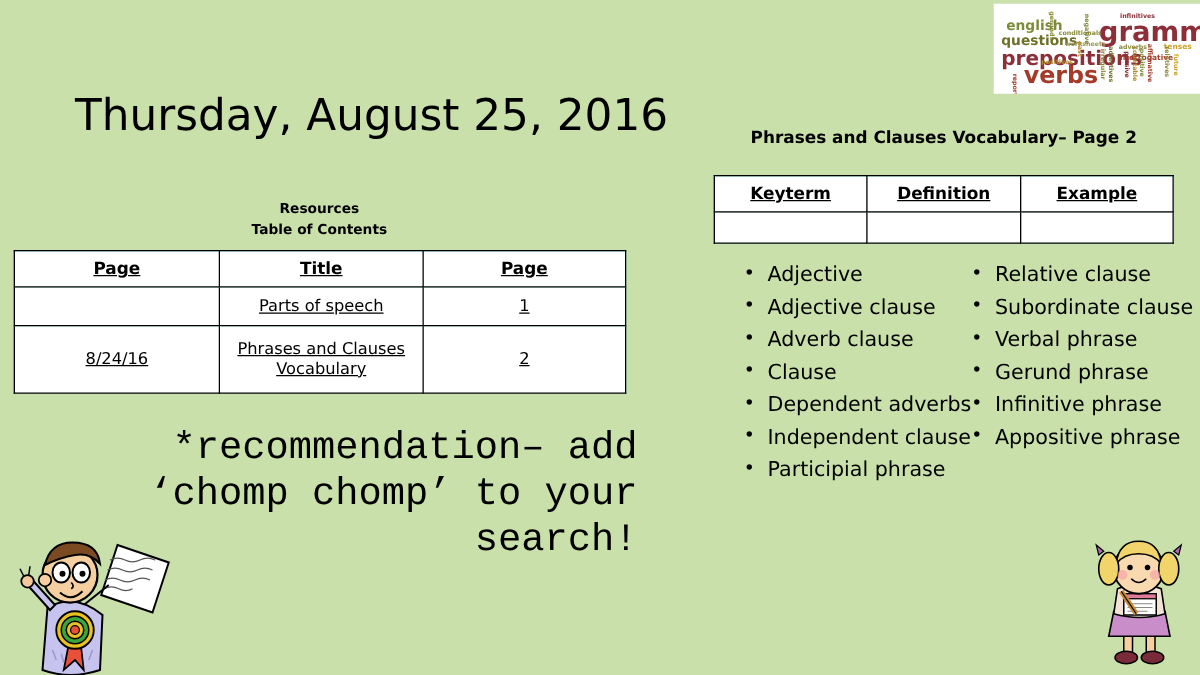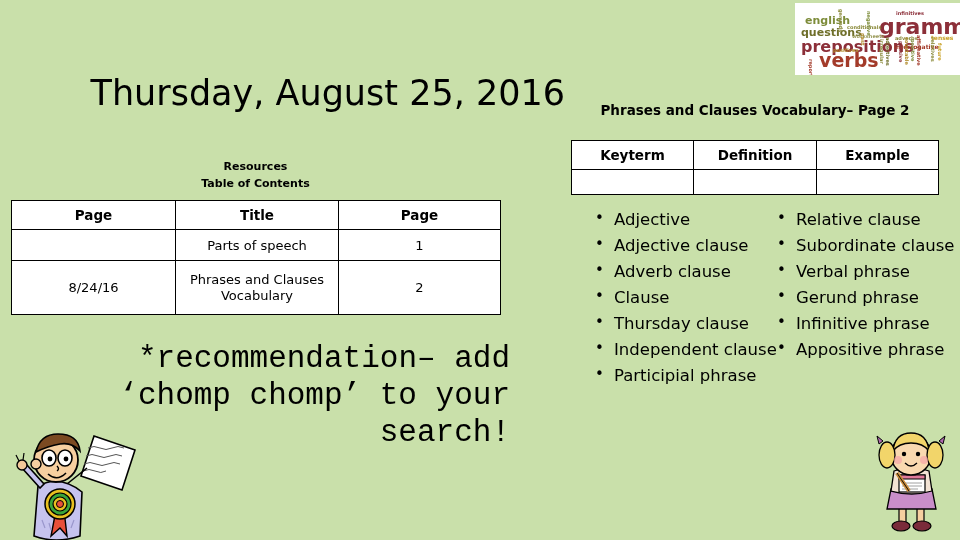--- a/index.html
+++ b/index.html
@@ -42,21 +42,21 @@
   .wc-rot {
     transform-origin: left top;
   }
 
   
   .title {
     position: absolute;
     left: 60px;
     top: 71px;
     width: 505px;
-    text-align: right;
+    text-align: left;
     font-size: 35px;
     line-height: 44px;
     font-weight: 400;
     letter-spacing: 0px;
     color: #000;
     font-family: "DejaVu Sans", sans-serif;
   }
 
   
   .right-heading {
@@ -84,20 +84,21 @@
     color: #000;
     font-family: "DejaVu Sans", sans-serif;
   }
 
   
   table.grid {
     position: absolute;
     border-collapse: collapse;
     background: #14b8a6;
     table-layout: fixed;
+    text-decoration: underline;
   }
   table.grid td, table.grid th {
     border: 1.6px solid #000;
     padding: 0;
     text-align: center;
     vertical-align: middle;
     font-family: "DejaVu Sans", sans-serif;
     color: #000;
     background: #ffffff;
   }
@@ -293,21 +294,21 @@
         <td></td>
       </tr>
     </tbody>
   </table>
 
   <ul class="bullets" id="bullets-left">
       <li>Adjective</li>
       <li>Adjective clause</li>
       <li>Adverb clause</li>
       <li>Clause</li>
-      <li>Thursday clause</li>
+      <li>Dependent adverbs</li>
       <li>Independent clause</li>
       <li>Participial phrase</li>
     </ul>
 
   <ul class="bullets" id="bullets-right">
       <li>Relative clause</li>
       <li>Subordinate clause</li>
       <li>Verbal phrase</li>
       <li>Gerund phrase</li>
       <li>Infinitive phrase</li>

